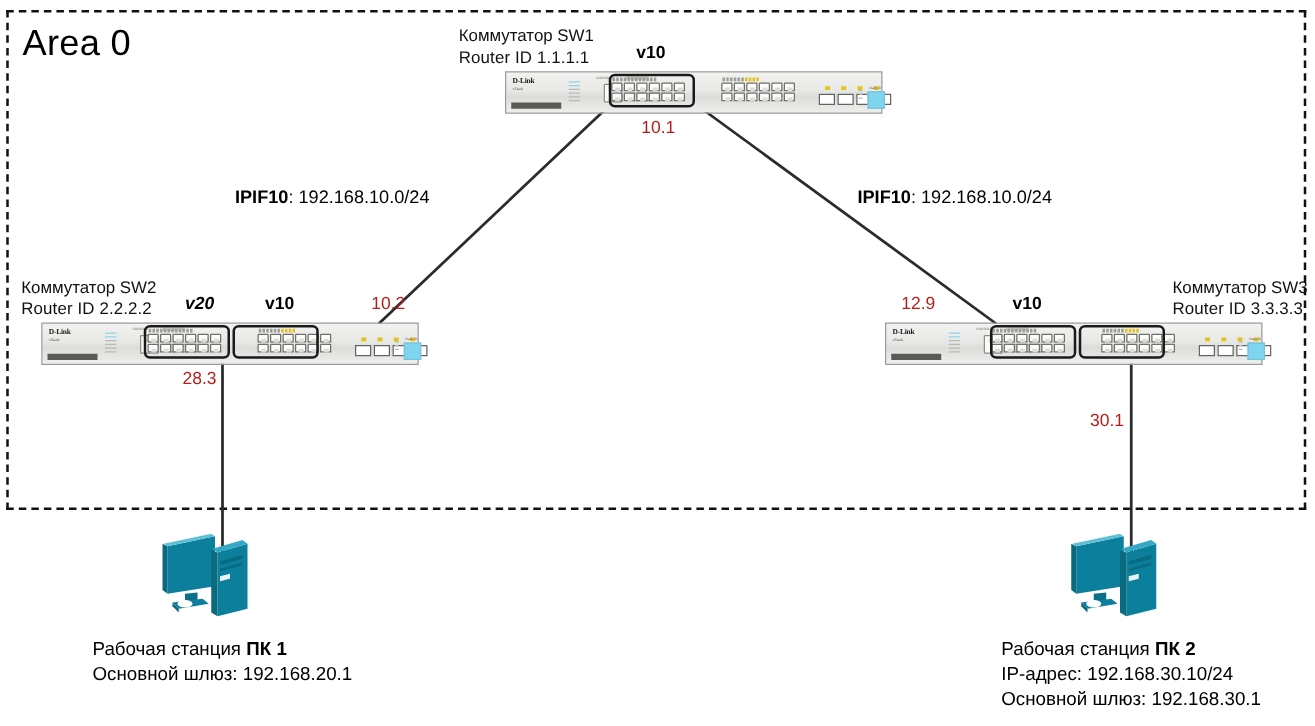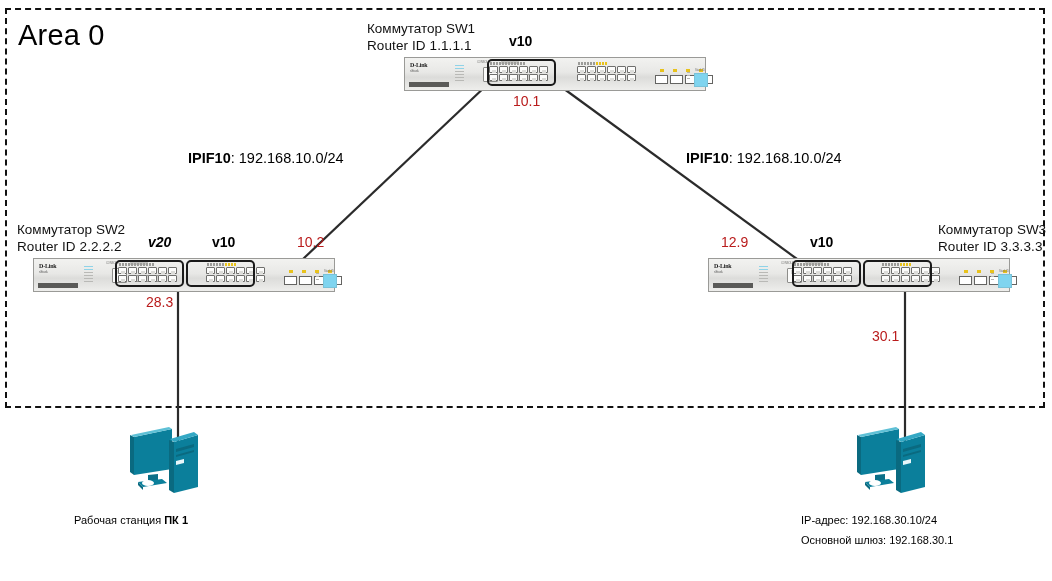--- a/index.html
+++ b/index.html
@@ -276,21 +276,21 @@
     font-weight: bold;
   }
   
   .pc {
     position: absolute;
     width: 86px;
     height: 74px;
   }
   .pc-caption {
     position: absolute;
-    font-size: 11px;
+    font-size: 15px;
     color: #000000;
     line-height: 20px;
     white-space: nowrap;
   }
   .pc-caption .bold { font-weight: bold; }
 </style>
 </head>
 <body>
 
 <div id="canvas">
@@ -694,37 +694,39 @@
       <polygon points="46,17 46,68 41,65 41,15" fill="#0a6a80"></polygon>
       <polygon points="46,17 70,10 66,7 42,14" fill="#34a8c4"></polygon>
 
       <polygon points="48,24 66,19 66,22 48,27" fill="#0a6a80"></polygon>
       <polygon points="48,30 66,25 66,27 48,32" fill="#0a6a80"></polygon>
       <polygon points="48,36 56,34 56,38 48,40" fill="#e8f6fa"></polygon>
     </svg>
   </div>
   <div class="pc-caption" style="left:74px; top:510px;">
     <div><span>Рабочая станция </span><span class="bold">ПК 1</span></div>
+    <div>Основной шлюз: 192.168.20.1</div>
   </div>
 
   <div class="pc" style="left:855px; top:425px;">
     <svg viewBox="0 0 86 74" width="86" height="74">
       <polygon points="6,12 44,4 44,44 6,50" fill="#0b7f9b"></polygon>
       <polygon points="6,12 6,50 2,47 2,10" fill="#0a6a80"></polygon>
       <polygon points="6,12 44,4 41,2 3,10" fill="#5ec0d6"></polygon>
       <polygon points="20,50 30,49 30,56 20,57" fill="#0a6f88"></polygon>
       <polygon points="10,57 34,54 39,58 15,62" fill="#0b7f9b"></polygon>
       <polygon points="10,57 15,62 15,65 10,60" fill="#0a6a80"></polygon>
       <ellipse cx="20" cy="58" rx="6" ry="3" fill="#ffffff"></ellipse>
       <polygon points="46,17 70,10 70,62 46,68" fill="#0b7f9b"></polygon>
       <polygon points="46,17 46,68 41,65 41,15" fill="#0a6a80"></polygon>
       <polygon points="46,17 70,10 66,7 42,14" fill="#34a8c4"></polygon>
       <polygon points="48,24 66,19 66,22 48,27" fill="#0a6a80"></polygon>
       <polygon points="48,30 66,25 66,27 48,32" fill="#0a6a80"></polygon>
       <polygon points="48,36 56,34 56,38 48,40" fill="#e8f6fa"></polygon>
     </svg>
   </div>
   <div class="pc-caption" style="left:801px; top:510px;">
+    <div><span>Рабочая станция </span><span class="bold">ПК 2</span></div>
     <div>IP-адрес: 192.168.30.10/24</div>
     <div>Основной шлюз: 192.168.30.1</div>
   </div>
 
 </div>
 
 </body></html>

